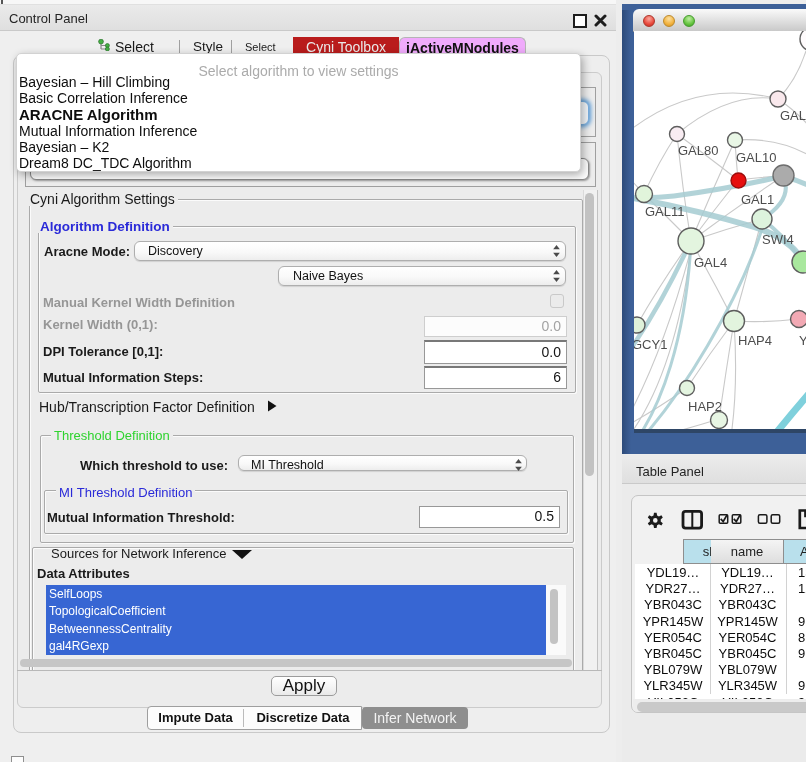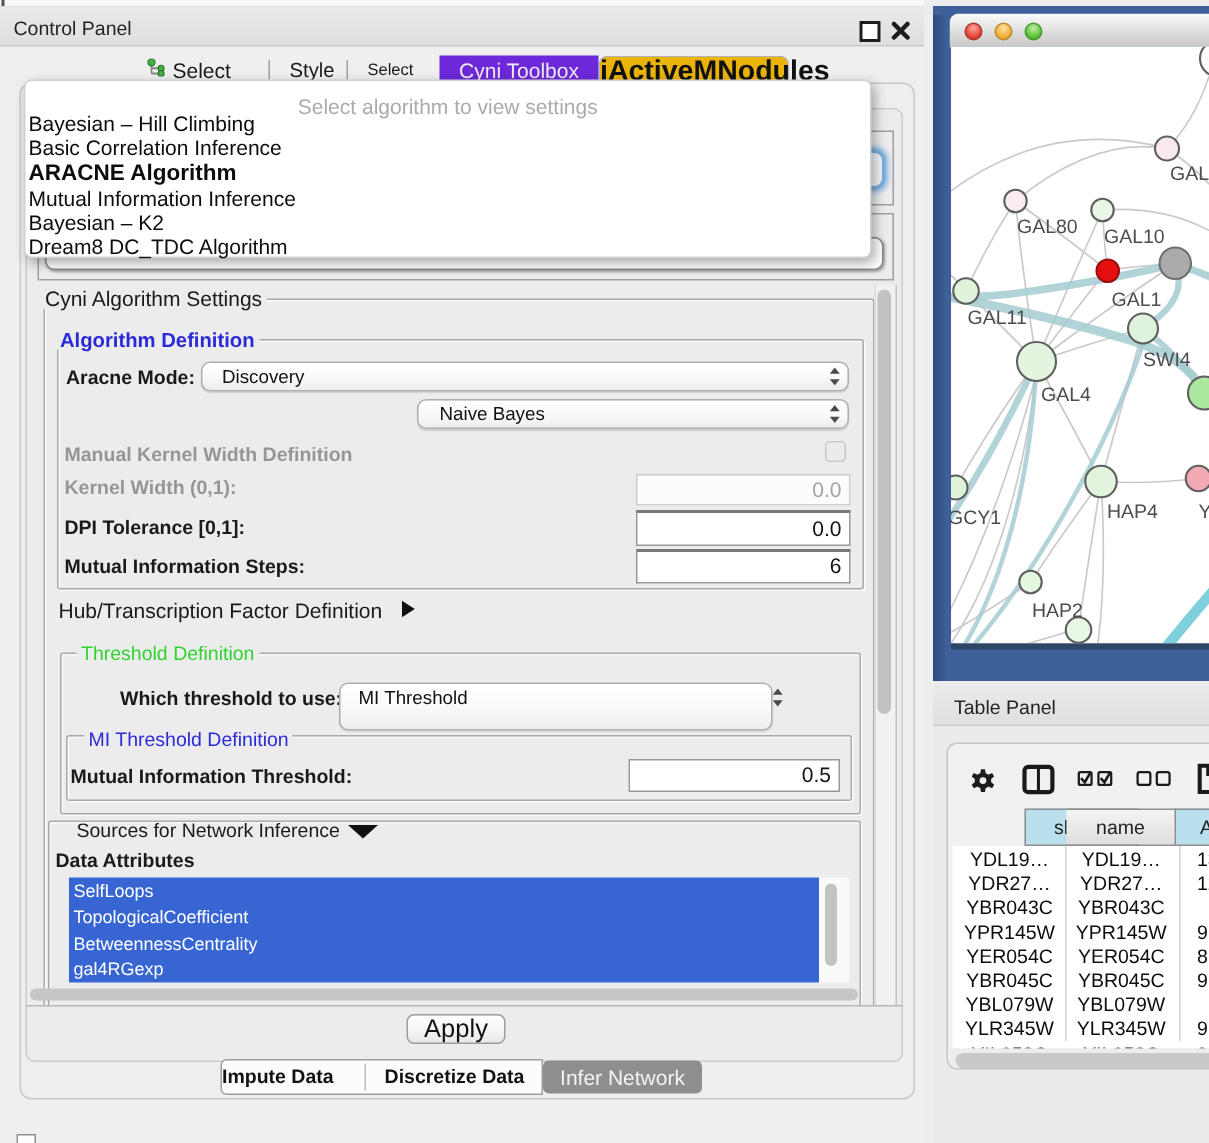--- a/index.html
+++ b/index.html
@@ -38,22 +38,22 @@
     <path d="M3 3 L3 10 M3 6.5 L9 6.5 M3 10 L9 10" stroke="#888" stroke-width="1.2" fill="none"></path>
     <circle cx="3" cy="2.6" r="2.4" fill="#45b143" stroke="#28702a" stroke-width="0.7"></circle>
     <circle cx="9.4" cy="6.5" r="2" fill="#45b143" stroke="#28702a" stroke-width="0.7"></circle>
     <circle cx="9.4" cy="10" r="2" fill="#45b143" stroke="#28702a" stroke-width="0.7"></circle>
   </svg>
   <div class="lbl" style="left:115px;top:40px;font-size:14px;">Select</div>
   <div class="abs" style="left:179px;top:40px;width:1px;height:13px;background:#a0a0a0;"></div>
   <div class="lbl" style="left:193px;top:40px;font-size:13.5px;">Style</div>
   <div class="abs" style="left:231px;top:40px;width:1px;height:13px;background:#a0a0a0;"></div>
   <div class="lbl" style="left:245px;top:40px;font-size:11px;">Select</div>
-  <div class="abs" style="left:293px;top:37px;width:106px;height:20px;background:#6d28d9;color:#ebebeb;text-align:center;line-height:20px;font-size:14px;">Cyni Toolbox</div>
-  <div class="abs" style="left:399px;top:37px;width:127px;height:21px;background:#eab308;border:1px solid #b5b5b5;border-bottom:none;border-radius:6px 6px 0 0;box-sizing:border-box;text-align:center;line-height:20px;font-weight:bold;font-size:19px;color:#111;">jActiveMNodules</div>
+  <div class="abs" style="left:293px;top:37px;width:106px;height:20px;background:#b91c1c;color:#ebebeb;text-align:center;line-height:20px;font-size:14px;">Cyni Toolbox</div>
+  <div class="abs" style="left:399px;top:37px;width:127px;height:21px;background:#f0abfc;border:1px solid #b5b5b5;border-bottom:none;border-radius:6px 6px 0 0;box-sizing:border-box;text-align:center;line-height:20px;font-weight:bold;font-size:14px;color:#111;">jActiveMNodules</div>
 
   <div class="abs" style="left:25px;top:87px;width:569px;height:48px;border:1px solid #9f9f9f;"></div>
   <div class="abs" style="left:380px;top:101px;width:209px;height:24px;border-radius:6px;background:#f0f4f8;box-shadow:0 0 4px 2px #5e9ed8;border:1px solid #79aede;box-sizing:border-box;"></div>
   <div class="abs" style="left:25px;top:142px;width:569px;height:43px;border:1px solid #9f9f9f;"></div>
   <div class="abs" style="left:30px;top:158px;width:557px;height:20px;background:#fdfdfd;border:1px solid #8a8a8a;border-radius:6px;box-shadow:1px 1px 2px rgba(0,0,0,.35);"></div>
 
   <div class="abs" style="left:0;top:189px;width:598px;height:481px;overflow:hidden;">
    <div class="abs" style="left:0;top:-189px;width:616px;height:762px;">
     <div class="gb" style="left:29px;top:199px;width:552px;height:478px;"></div>
     <div class="gl" style="left:27px;top:193px;font-size:14px;color:#1a1a1a;">Cyni Algorithm Settings</div>
@@ -88,21 +88,21 @@
 
     <div class="lbl" style="left:39px;top:400px;font-size:14px;">Hub/Transcription Factor Definition</div>
     <svg class="abs" style="left:267px;top:400px" width="10" height="12" viewBox="0 0 10 12">
           <path d="M1 0.5 L9.5 6 L1 11.5 Z" fill="#111"></path>
         </svg>
 
     <div class="gb" style="left:40px;top:435px;width:532px;height:106px;"></div>
     <div class="gl" style="left:51px;top:429px;color:#2fd32f;">Threshold Definition</div>
 
     <div class="lbl b" style="left:80px;top:459px;">Which threshold to use:</div>
-    <div class="combo" style="left:226px;top:455px;width:289px;height:32px;line-height:18px;"><span style="padding-left:12px;">MI Threshold</span></div>
+    <div class="combo" style="left:238px;top:455px;width:289px;height:16px;line-height:18px;"><span style="padding-left:12px;">MI Threshold</span></div>
     <svg class="abs" style="left:515px;top:459px" width="7" height="12" viewBox="0 0 7 12">
           <path d="M3.5 0 L6.8 4.2 L0.2 4.2 Z" fill="#4a4a4a"></path>
           <path d="M3.5 12 L6.8 7.8 L0.2 7.8 Z" fill="#4a4a4a"></path>
         </svg>
 
     <div class="gb" style="left:44px;top:490px;width:522px;height:42px;"></div>
     <div class="gl" style="left:56px;top:486px;color:#2a2ad8;">MI Threshold Definition</div>
     <div class="lbl b" style="left:47px;top:511px;">Mutual Information Threshold:</div>
     <div class="tf" style="left:419px;top:506px;width:141px;height:22px;line-height:19px;border-top:1px solid #989898;">0.5</div>
 
@@ -121,21 +121,21 @@
 
   <div class="abs" style="left:583px;top:190px;width:15px;height:480px;background:#f1f1f1;border-left:1px solid #dadada;border-right:1px solid #c2c2c2;box-sizing:border-box;"></div>
   <div class="abs" style="left:585px;top:193px;width:9px;height:283px;background:#c2c2c2;border-radius:5px;"></div>
 
   <div class="abs" style="left:20px;top:659px;width:552px;height:8px;background:#c6c6c6;border-radius:4px;"></div>
   <div class="abs" style="left:17px;top:670px;width:585px;height:1px;background:#b8b8b8;"></div>
 
   <div class="abs" style="left:271px;top:676px;width:66px;height:20px;background:linear-gradient(#ffffff,#f3f3f3 60%,#e9e9e9);border:1px solid #9c9c9c;border-radius:5px;box-sizing:border-box;text-align:center;line-height:18px;font-size:17px;color:#111;">Apply</div>
 
   <div class="abs" style="left:147px;top:706px;width:215px;height:24px;background:#fcfcfc;border:1px solid #9e9e9e;border-radius:4px 0 0 4px;box-sizing:border-box;font-weight:bold;font-size:13px;">
-    <div class="abs" style="left:0;top:0;width:95px;height:22px;line-height:22px;color:#111;">Impute Data</div>
+    <div class="abs" style="left:0;top:0;width:95px;height:22px;text-align:center;line-height:22px;color:#111;">Impute Data</div>
     <div class="abs" style="left:95px;top:2px;width:1px;height:18px;background:#bbb;"></div>
     <div class="abs" style="left:96px;top:0;width:118px;height:22px;text-align:center;line-height:22px;color:#111;">Discretize Data</div>
   </div>
   <div class="abs" style="left:362px;top:707px;width:106px;height:22px;background:#8e8e8e;border-radius:4px;text-align:center;line-height:22px;color:#f3f3f3;font-size:14px;">Infer Network</div>
 
   <div class="abs" style="left:11px;top:756px;width:11px;height:10px;background:#fdfdfd;border:1px solid #8f8f8f;"></div>
 </div>
 
 <div class="abs" style="left:16px;top:53px;width:565px;height:119px;background:#ffffff;border:1px solid #d2d2d2;border-radius:5px;box-shadow:2px 3px 8px rgba(0,0,0,.32);box-sizing:border-box;z-index:50;">
   <div class="abs" style="left:0;top:9px;width:563px;text-align:center;color:#ababab;font-size:14px;">Select algorithm to view settings</div>

